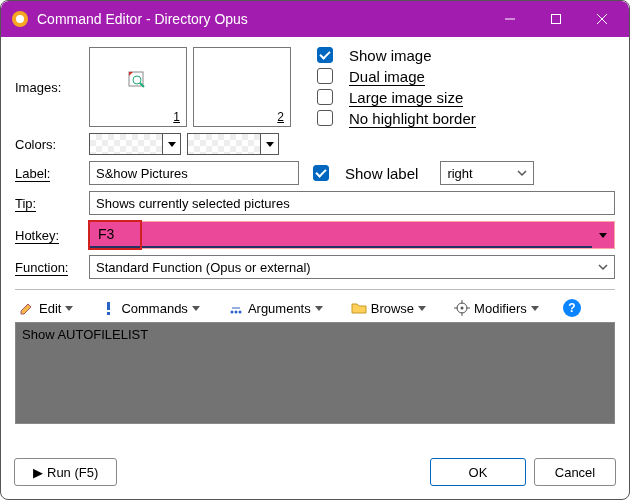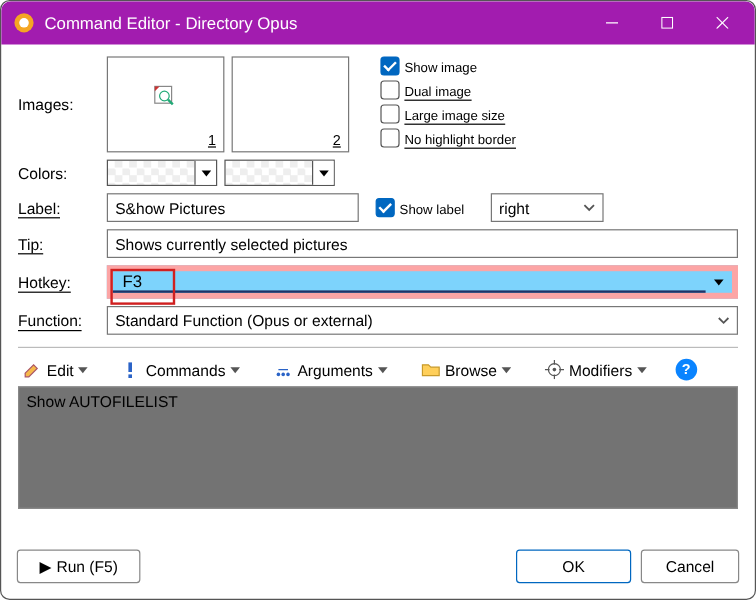--- a/index.html
+++ b/index.html
@@ -10,32 +10,32 @@
   .winbtn { width: 46px; height: 36px; display: flex; align-items: center; justify-content: center; color: #fff; }
   .winbtn svg { width: 10px; height: 10px; }
   .content { padding: 10px 14px 12px 14px; font-size: 13px; color: #000; }
   .row { display: flex; align-items: center; margin-bottom: 6px; }
   .lbl { width: 74px; font-size: 13px; }
   .imgrow .lbl { align-self: center; }
   .imgbox { width: 98px; height: 80px; border: 1px solid #777; background: #fff; margin-right: 6px; position: relative; text-align: center; }
   .imgbox .idx { position: absolute; bottom: 2px; right: 6px; font-size: 12px; text-decoration: underline; }
   .imgbox .pic { margin-top: 22px; }
   .chkcol { margin-left: 20px; display: flex; flex-direction: column; gap: 4px; }
-  .chk { display: flex; align-items: flex-end; gap: 4px; font-size: 11px; }
+  .chk { display: flex; align-items: flex-start; gap: 16px; font-size: 15px; }
   .chkbox { width: 16px; height: 16px; border: 1px solid #555; border-radius: 3px; display: flex; align-items: center; justify-content: center; background: #fff; }
   .chkbox.on { background: #0067c0; border-color: #0067c0; }
   .chkbox.on::after { content: ""; width: 4px; height: 8px; border: solid #fff; border-width: 0 2px 2px 0; transform: rotate(45deg); margin-bottom: 2px; }
   .swatch { width: 92px; height: 22px; border: 1px solid #555; background: repeating-conic-gradient(#eee 0% 25%, #fff 0% 50%) 0 0/12px 12px; position: relative; margin-right: 6px; }
   .swatch .drop { position: absolute; right: 0; top: 0; width: 18px; height: 100%; border-left: 1px solid #555; display: flex; align-items: center; justify-content: center; background:#fff; }
   .caret { width: 0; height: 0; border-left: 4px solid transparent; border-right: 4px solid transparent; border-top: 5px solid #000; }
   .field { flex: 1; height: 24px; border: 1px solid #777; padding: 0 6px; font-size: 13px; background: #fff; display: flex; align-items: center; }
   .select { display: flex; align-items: center; border: 1px solid #777; height: 24px; background: #fff; padding-left: 6px; }
   .select .drop { width: 22px; height: 100%; display: flex; align-items: center; justify-content: center; }
   .select.right { width: 94px; margin-left: 22px; }
-  .hotkey-wrap { flex: 1; display: flex; height: 28px; border: 5px solid #fca5a5; background: #7dd3fc; position: relative; }
+  .hotkey-wrap { flex: 1; display: flex; height: 28px; border: 1px solid #fca5a5; background: #ec4899; position: relative; }
   .hotkey-text { flex: 1; padding: 0 8px; display: flex; align-items: center; font-size: 14px; border-bottom: 2px solid #236; }
   .hotkey-wrap .drop { width: 22px; display: flex; align-items: center; justify-content: center; }
   .hotkey-hl { position: absolute; left: -2px; top: -2px; width: 54px; height: 30px; border: 2px solid #d02020; pointer-events: none; }
   .func .select { flex: 1; }
   .divider { height: 1px; background: #bbb; margin: 10px 0 6px; }
   .toolbar { display: flex; align-items: center; gap: 20px; padding: 2px 0 4px; flex-wrap: wrap; font-size: 13px; }
   .tbtn { display: flex; align-items: center; gap: 4px; padding: 2px 4px; }
   .tbtn .caret { border-top-color: #555; }
   .tic { width: 16px; height: 16px; display: flex; align-items: center; justify-content: center; }
   .editor { border: 1px solid #888; height: 102px; padding: 4px 6px; font-family: Consolas, monospace; font-size: 13px; white-space: pre; background: #737373; overflow: hidden; }

